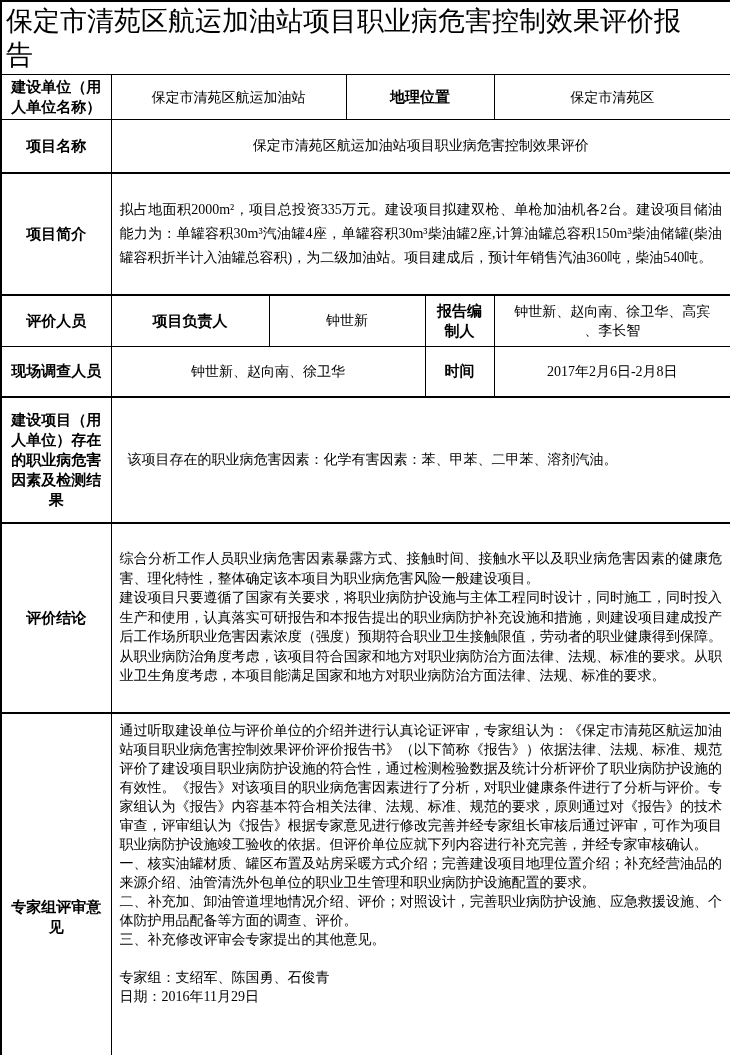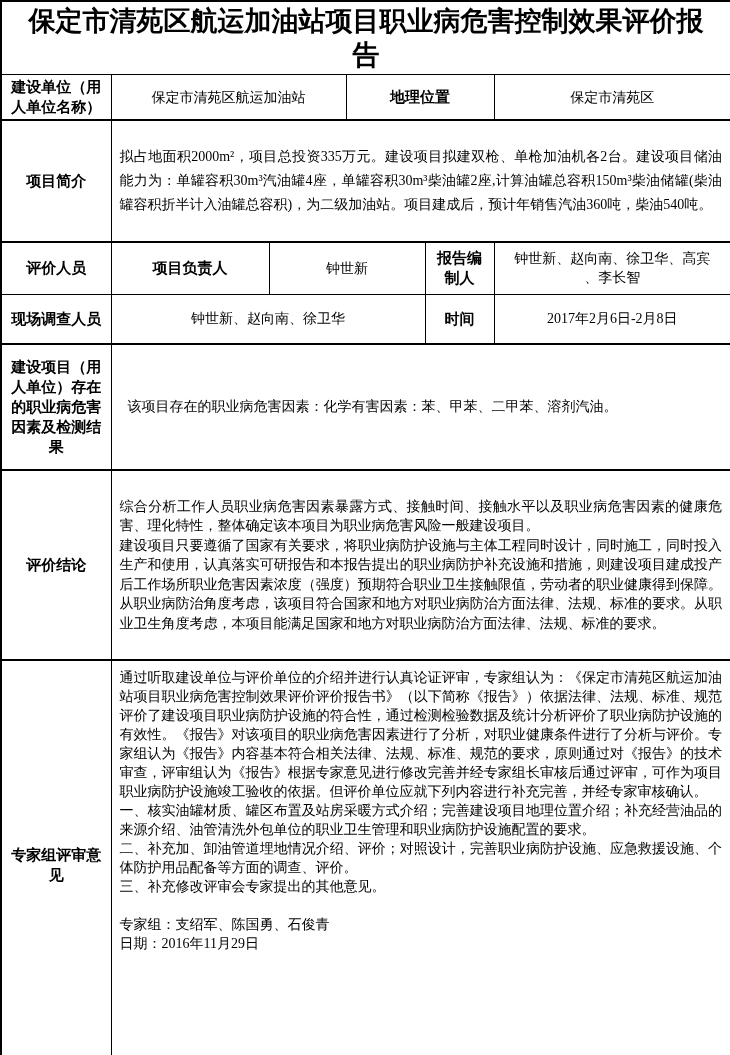--- a/index.html
+++ b/index.html
@@ -15,24 +15,24 @@
   td {
     border: 1px solid #000;
     padding: 2px 9px;
     vertical-align: middle;
     overflow: hidden;
     box-sizing: border-box;
   }
   tr.sect td { border-top-width: 2px; }
   .title-cell {
     font-family: "Liberation Sans", sans-serif;
-    font-weight: bold;
+    font-weight: normal;
     font-size: 27px;
     line-height: 34px;
-    text-align: center;
+    text-align: left;
     white-space: pre-line;
     padding: 2px 4px;
   }
   .lbl {
     font-family: "Liberation Sans", sans-serif;
     font-weight: bold;
     font-size: 15px;
     line-height: 20px;
     text-align: center;
     white-space: pre-line;
@@ -78,20 +78,24 @@
   </tr>
 
   <tr>
     <td class="lbl" style="height:31px">建设单位（用
 人单位名称）</td>
     <td colspan="2" class="val">保定市清苑区航运加油站</td>
     <td colspan="2" class="lbl">地理位置</td>
     <td class="val">保定市清苑区</td>
   </tr>
 
+  <tr>
+    <td class="lbl" style="height:53px">项目名称</td>
+    <td colspan="5" class="val">保定市清苑区航运加油站项目职业病危害控制效果评价</td>
+  </tr>
 
   <tr class="sect">
     <td class="lbl" style="height:122px">项目简介</td>
     <td colspan="5" class="para para-brief">拟占地面积2000m²，项目总投资335万元。建设项目拟建双枪、单枪加油机各2台。建设项目储油能力为：单罐容积30m³汽油罐4座，单罐容积30m³柴油罐2座,计算油罐总容积150m³柴油储罐(柴油罐容积折半计入油罐总容积)，为二级加油站。项目建成后，预计年销售汽油360吨，柴油540吨。</td>
   </tr>
 
   <tr class="sect">
     <td class="lbl" style="height:52px">评价人员</td>
     <td class="lbl">项目负责人</td>
     <td colspan="2" class="val">钟世新</td>

